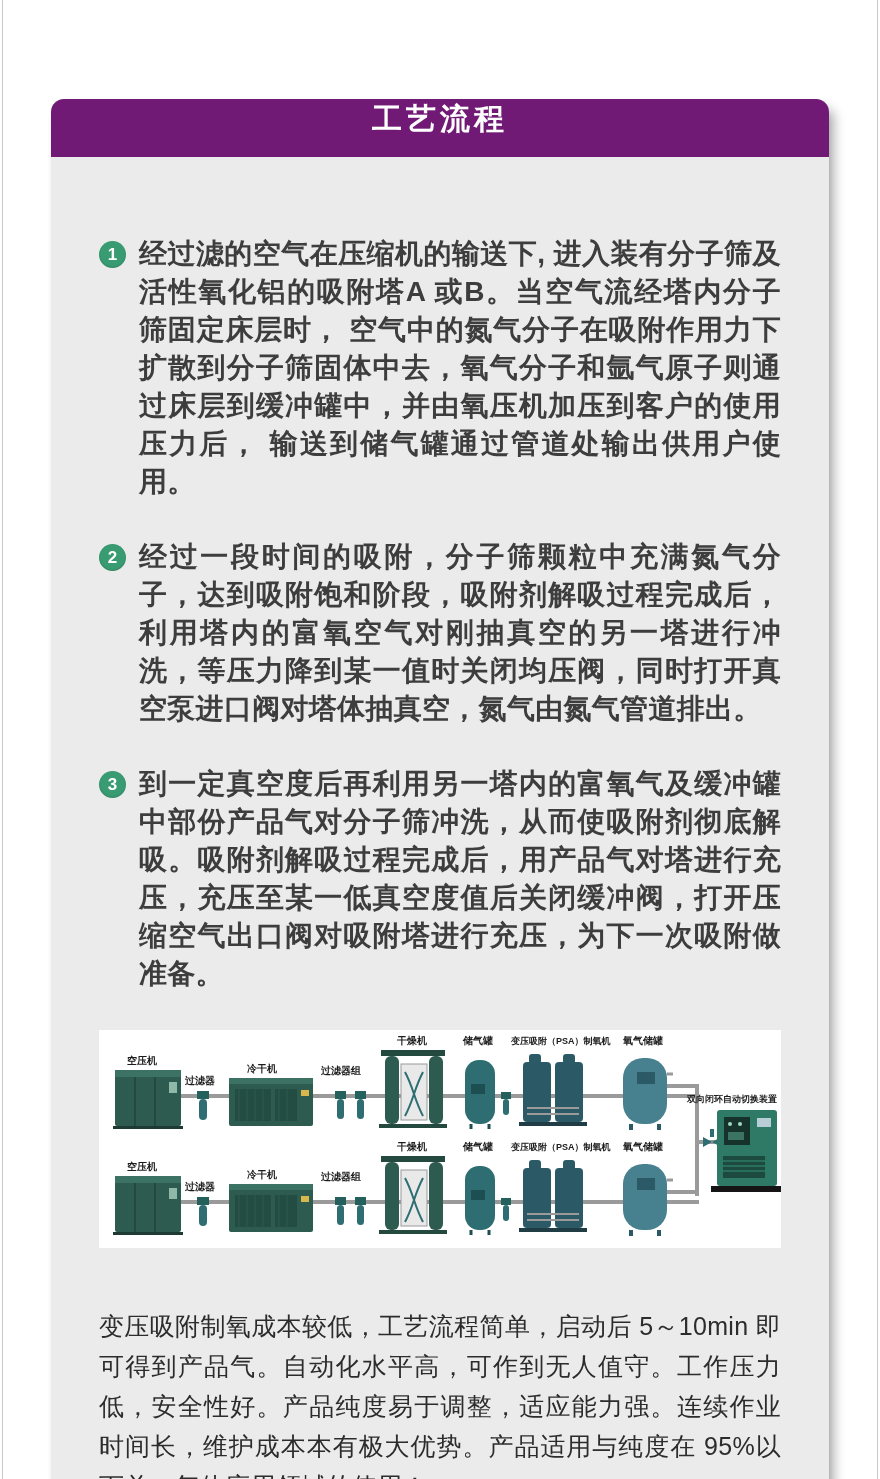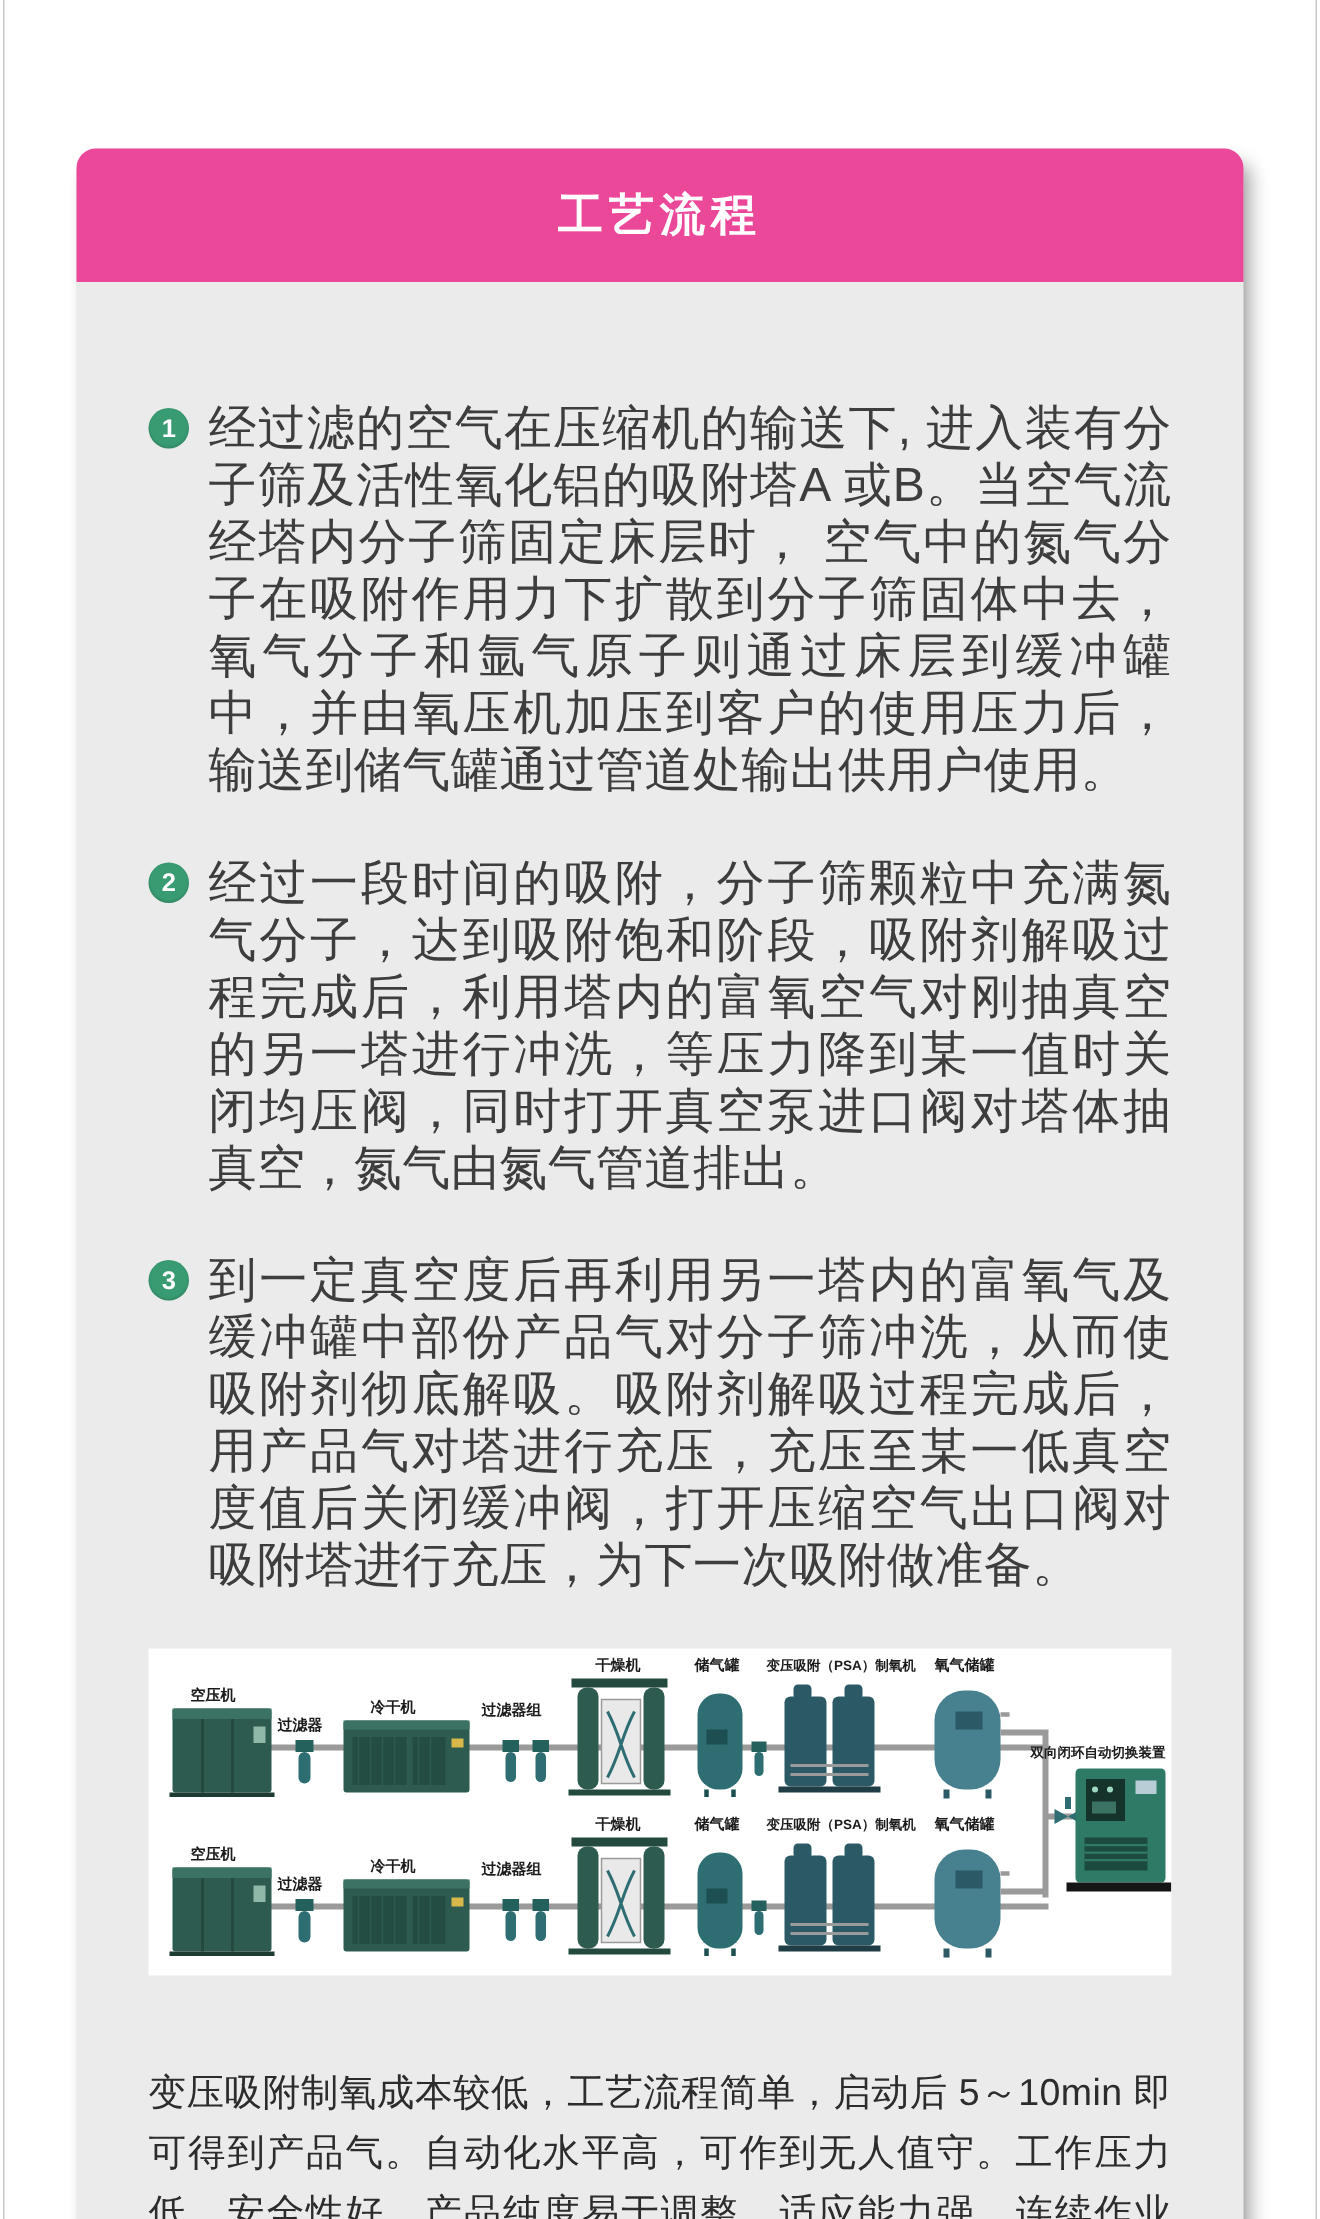--- a/index.html
+++ b/index.html
@@ -20,25 +20,25 @@
   }
   .card {
     width: 778px;
     margin: 0 auto;
     border-radius: 13px;
     background: #ebebeb;
     border-bottom: 8px solid #616161;
     box-shadow: 9px 6px 12px -4px rgba(0,0,0,0.32), 0 10px 10px -6px rgba(0,0,0,0.45);
   }
   .card-header {
-    height: 89px;
-    background: #ec4899;
+    height: 58px;
+    background: #701a75;
     border-radius: 13px 13px 0 0;
     display: flex;
-    align-items: center;
+    align-items: flex-start;
     justify-content: center;
   }
   .card-header h1 {
     color: #ffffff;
     font-size: 30px;
     font-weight: bold;
     letter-spacing: 4px;
   }
   .card-body {
     padding: 78px 48px 62px 48px;
@@ -60,24 +60,24 @@
     font-size: 17px;
     font-weight: bold;
     display: flex;
     align-items: center;
     justify-content: center;
     margin-top: 6px;
     margin-right: 13px;
     box-shadow: inset 0 -1px 2px rgba(0,0,0,0.15);
   }
   .step-text {
-    font-size: 32px;
+    font-size: 28px;
     line-height: 38px;
     color: #3d3d3d;
-    font-weight: 400;
+    font-weight: 700;
     letter-spacing: 0.3px;
     text-align: justify;
   }
   .diagram-panel {
     margin-top: 35px;
     background: #ffffff;
     width: 682px;
     height: 218px;
     overflow: hidden;
   }

